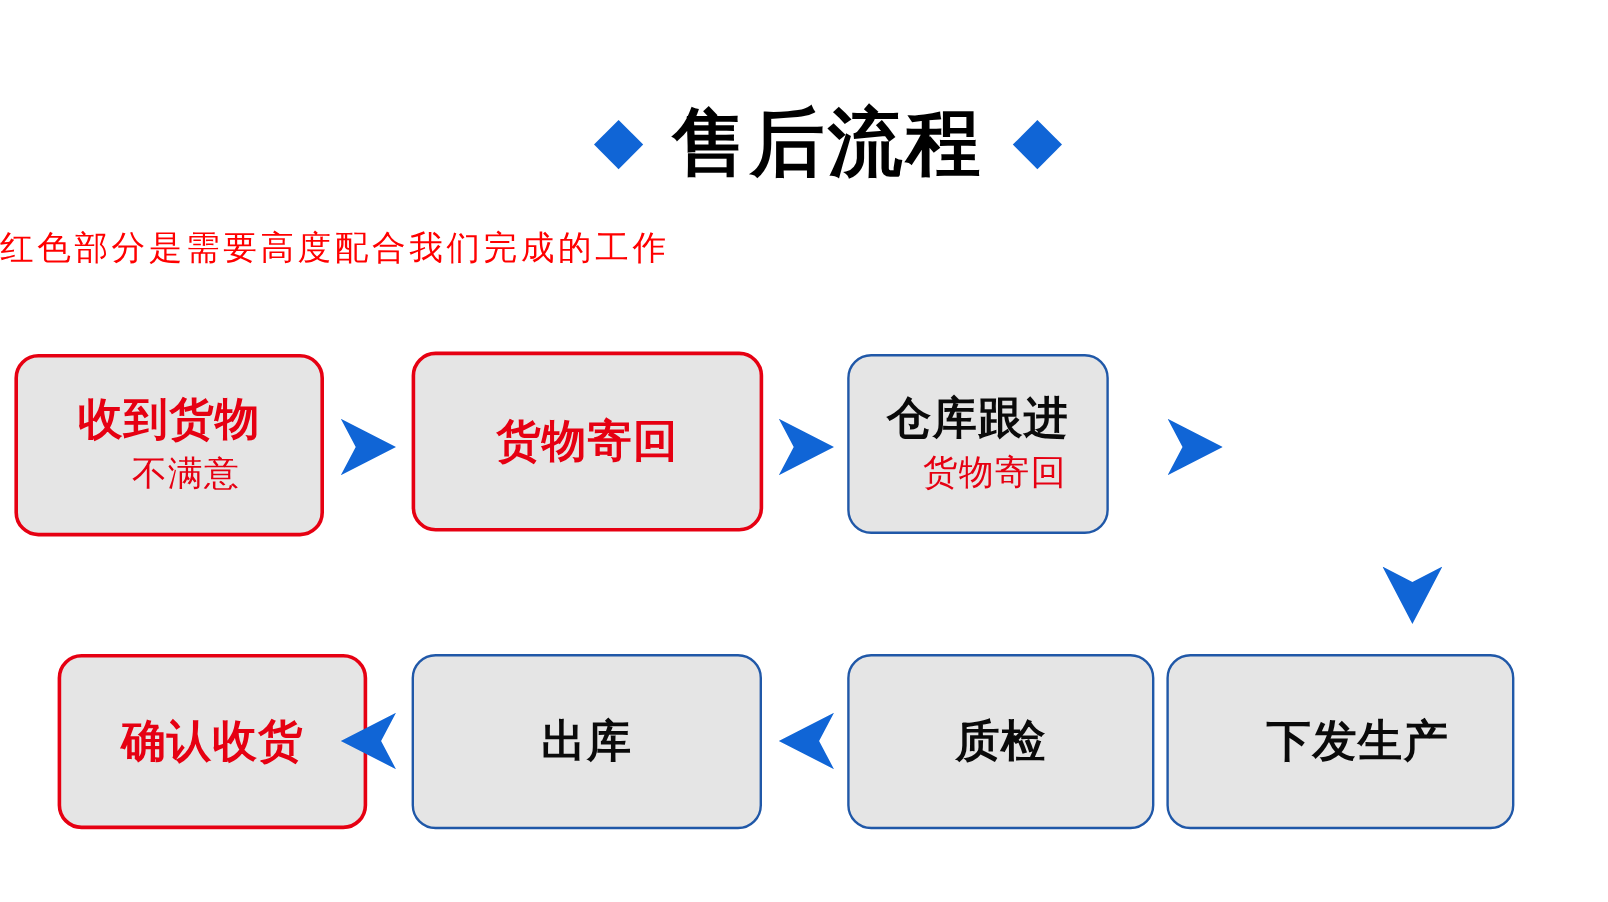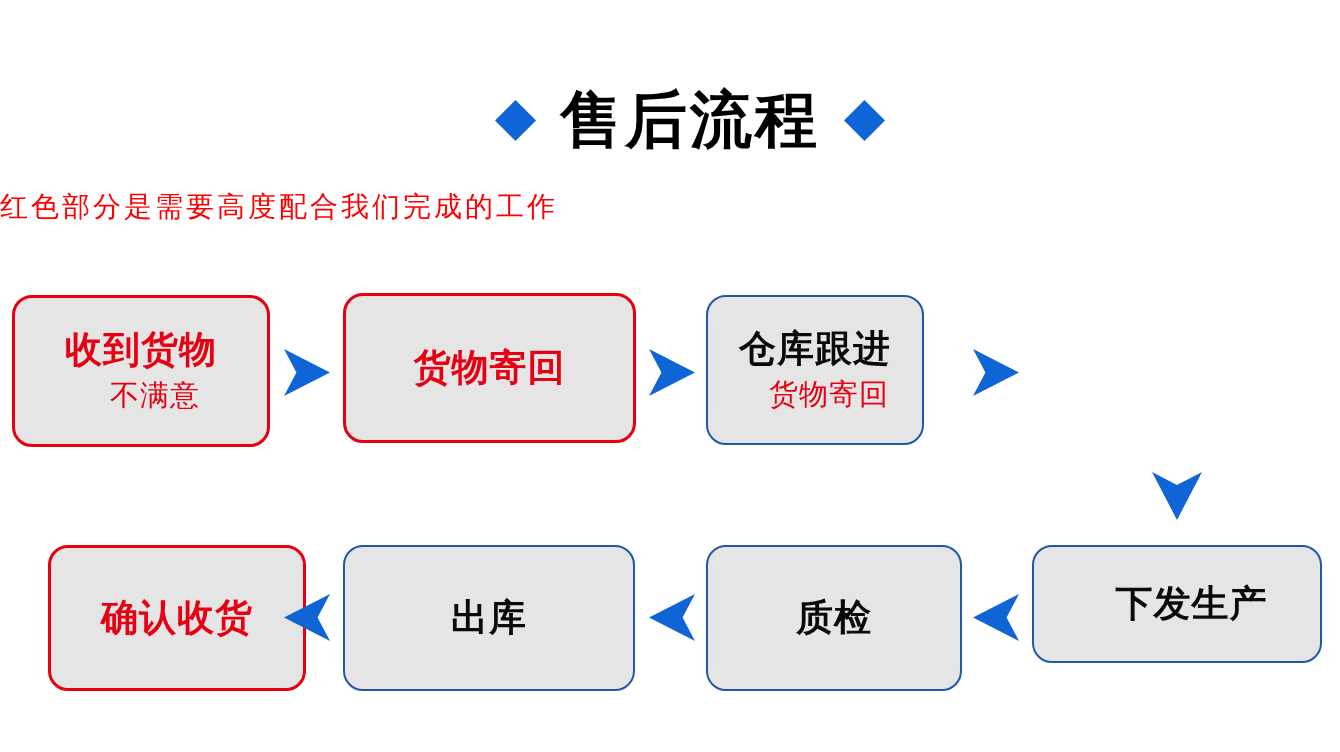--- a/index.html
+++ b/index.html
@@ -95,21 +95,21 @@
     margin-left: 28px;
   }
 
   .r1c1 { left: 12px;   top: 295px; width: 258px; height: 152px; }
   .r1c2 { left: 343px;  top: 293px; width: 293px; height: 150px; }
   .r1c3 { left: 706px;  top: 295px; width: 218px; height: 150px; }
   .r1c4 { left: 1032px; top: 295px; width: 290px; height: 148px; }
   .r2c1 { left: 12px;   top: 545px; width: 258px; height: 146px; margin-left: 36px; }
   .r2c2 { left: 343px;  top: 545px; width: 292px; height: 146px; }
   .r2c3 { left: 706px;  top: 545px; width: 256px; height: 146px; }
-  .r2c4 { left: 1032px; top: 545px; width: 290px; height: 118px; padding-left: 29px; }
+  .r2c4 { left: 972px; top: 545px; width: 290px; height: 146px; padding-left: 29px; }
 
   
   .arrow {
     position: absolute;
     background: var(--arrow-blue);
   }
   .arrow.right {
     width: 46px; height: 47px;
     clip-path: polygon(0 0, 100% 50%, 0 100%, 27% 50%);
   }

